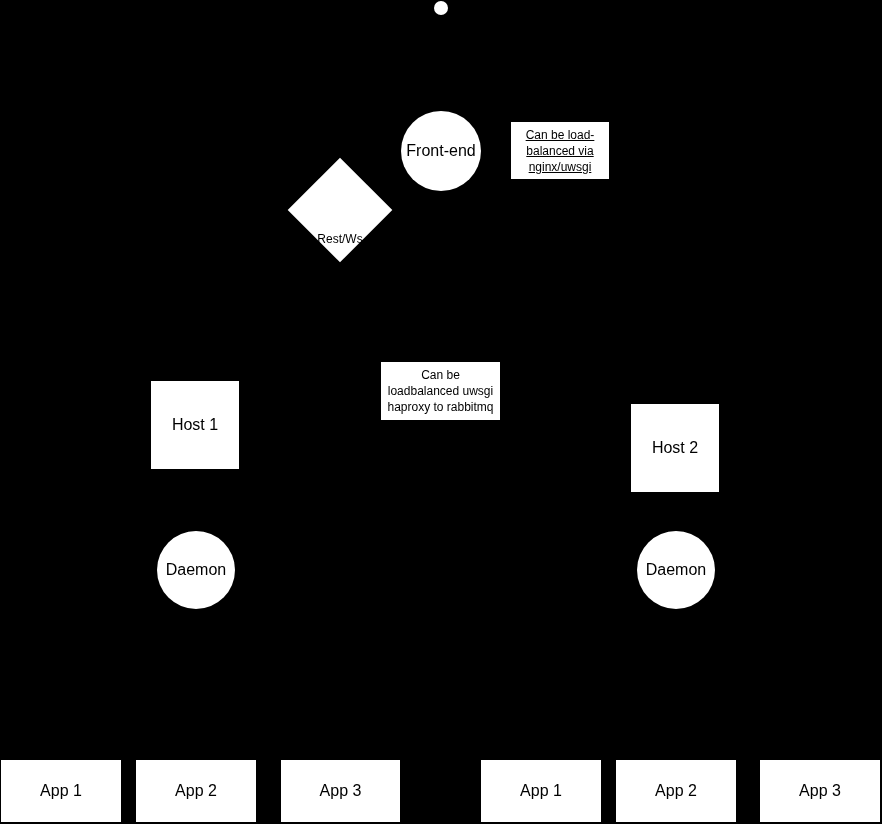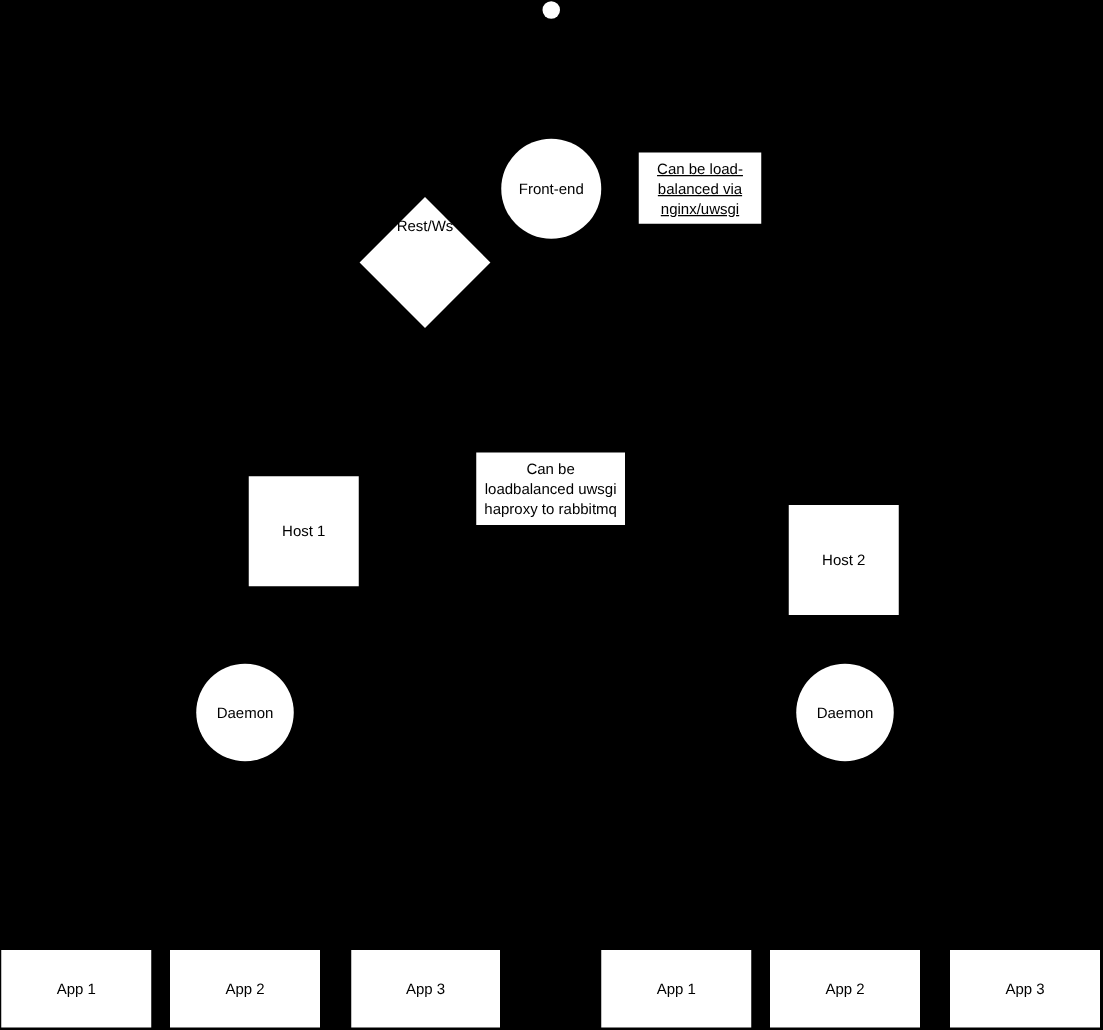--- a/index.html
+++ b/index.html
@@ -16,39 +16,39 @@
     font-family: "Liberation Sans", sans-serif;
   }
   .node {
     position: absolute;
     background: #ffffff;
     color: #000000;
     display: flex;
     align-items: center;
     justify-content: center;
     text-align: center;
-    font-size: 12px;
+    font-size: 16px;
     line-height: 16px;
     box-sizing: border-box;
   }
   .circle {
     border-radius: 50%;
   }
   .rect {
     border-radius: 0;
   }
   .note {
     padding: 4px 6px;
     font-size: 12px;
     line-height: 16px;
   }
   .diamond-wrap {
     position: absolute;
     display: flex;
-    align-items: flex-start;
+    align-items: flex-end;
     justify-content: center;
   }
   .diamond-shape {
     position: absolute;
     left: 0;
     top: 0;
     width: 100%;
     height: 100%;
     background: #ffffff;
     transform: rotate(45deg);
@@ -81,21 +81,21 @@
   <div class="node circle" id="node-front-end" style="left: 401px; top: 111px; width: 80px; height: 80px;">
     <span class="label">Front-end</span>
   </div>
 
   <div class="diamond-wrap" id="node-rest-ws" style="left: 303px; top: 173px; width: 74px; height: 74px;">
     <div class="diamond-shape"></div>
     <span class="diamond-label">Rest/Ws</span>
   </div>
 
 
-  <div class="node rect" id="node-host-1" style="left: 151px; top: 381px; width: 88px; height: 88px; margin-left: 48px;">
+  <div class="node rect" id="node-host-1" style="left: 151px; top: 381px; width: 88px; height: 88px;">
     <span class="label">Host 1</span>
   </div>
 
   <div class="node rect" id="node-host-2" style="left: 631px; top: 404px; width: 88px; height: 88px;">
     <span class="label">Host 2</span>
   </div>
 
   <div class="node circle" id="node-daemon-1" style="left: 157px; top: 531px; width: 78px; height: 78px;">
     <span class="label">Daemon</span>
   </div>

